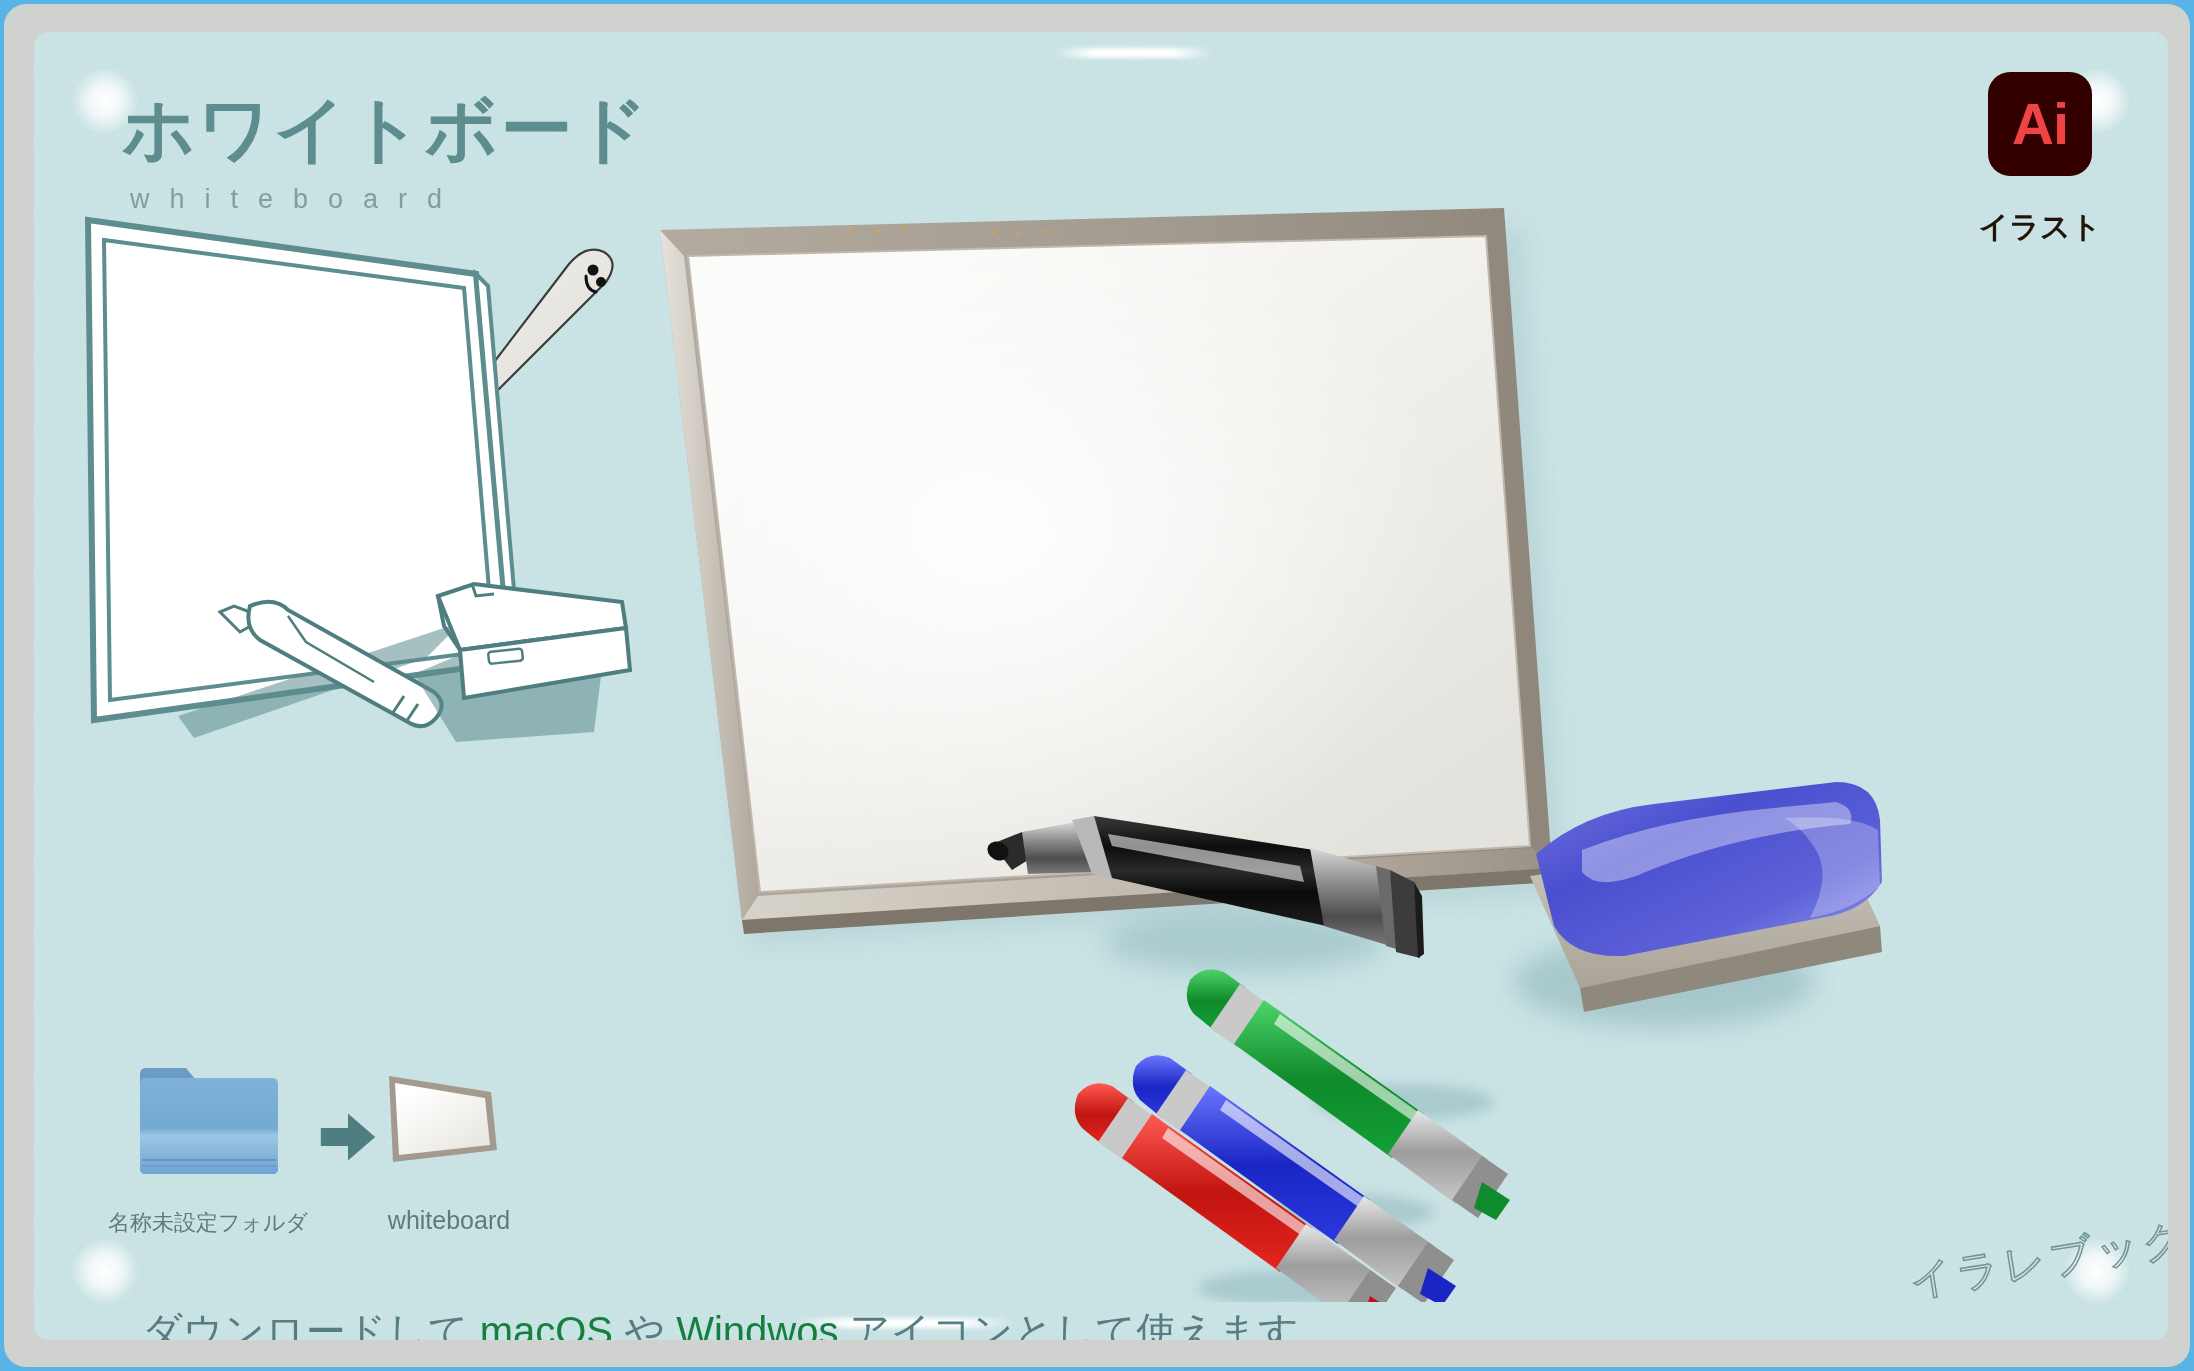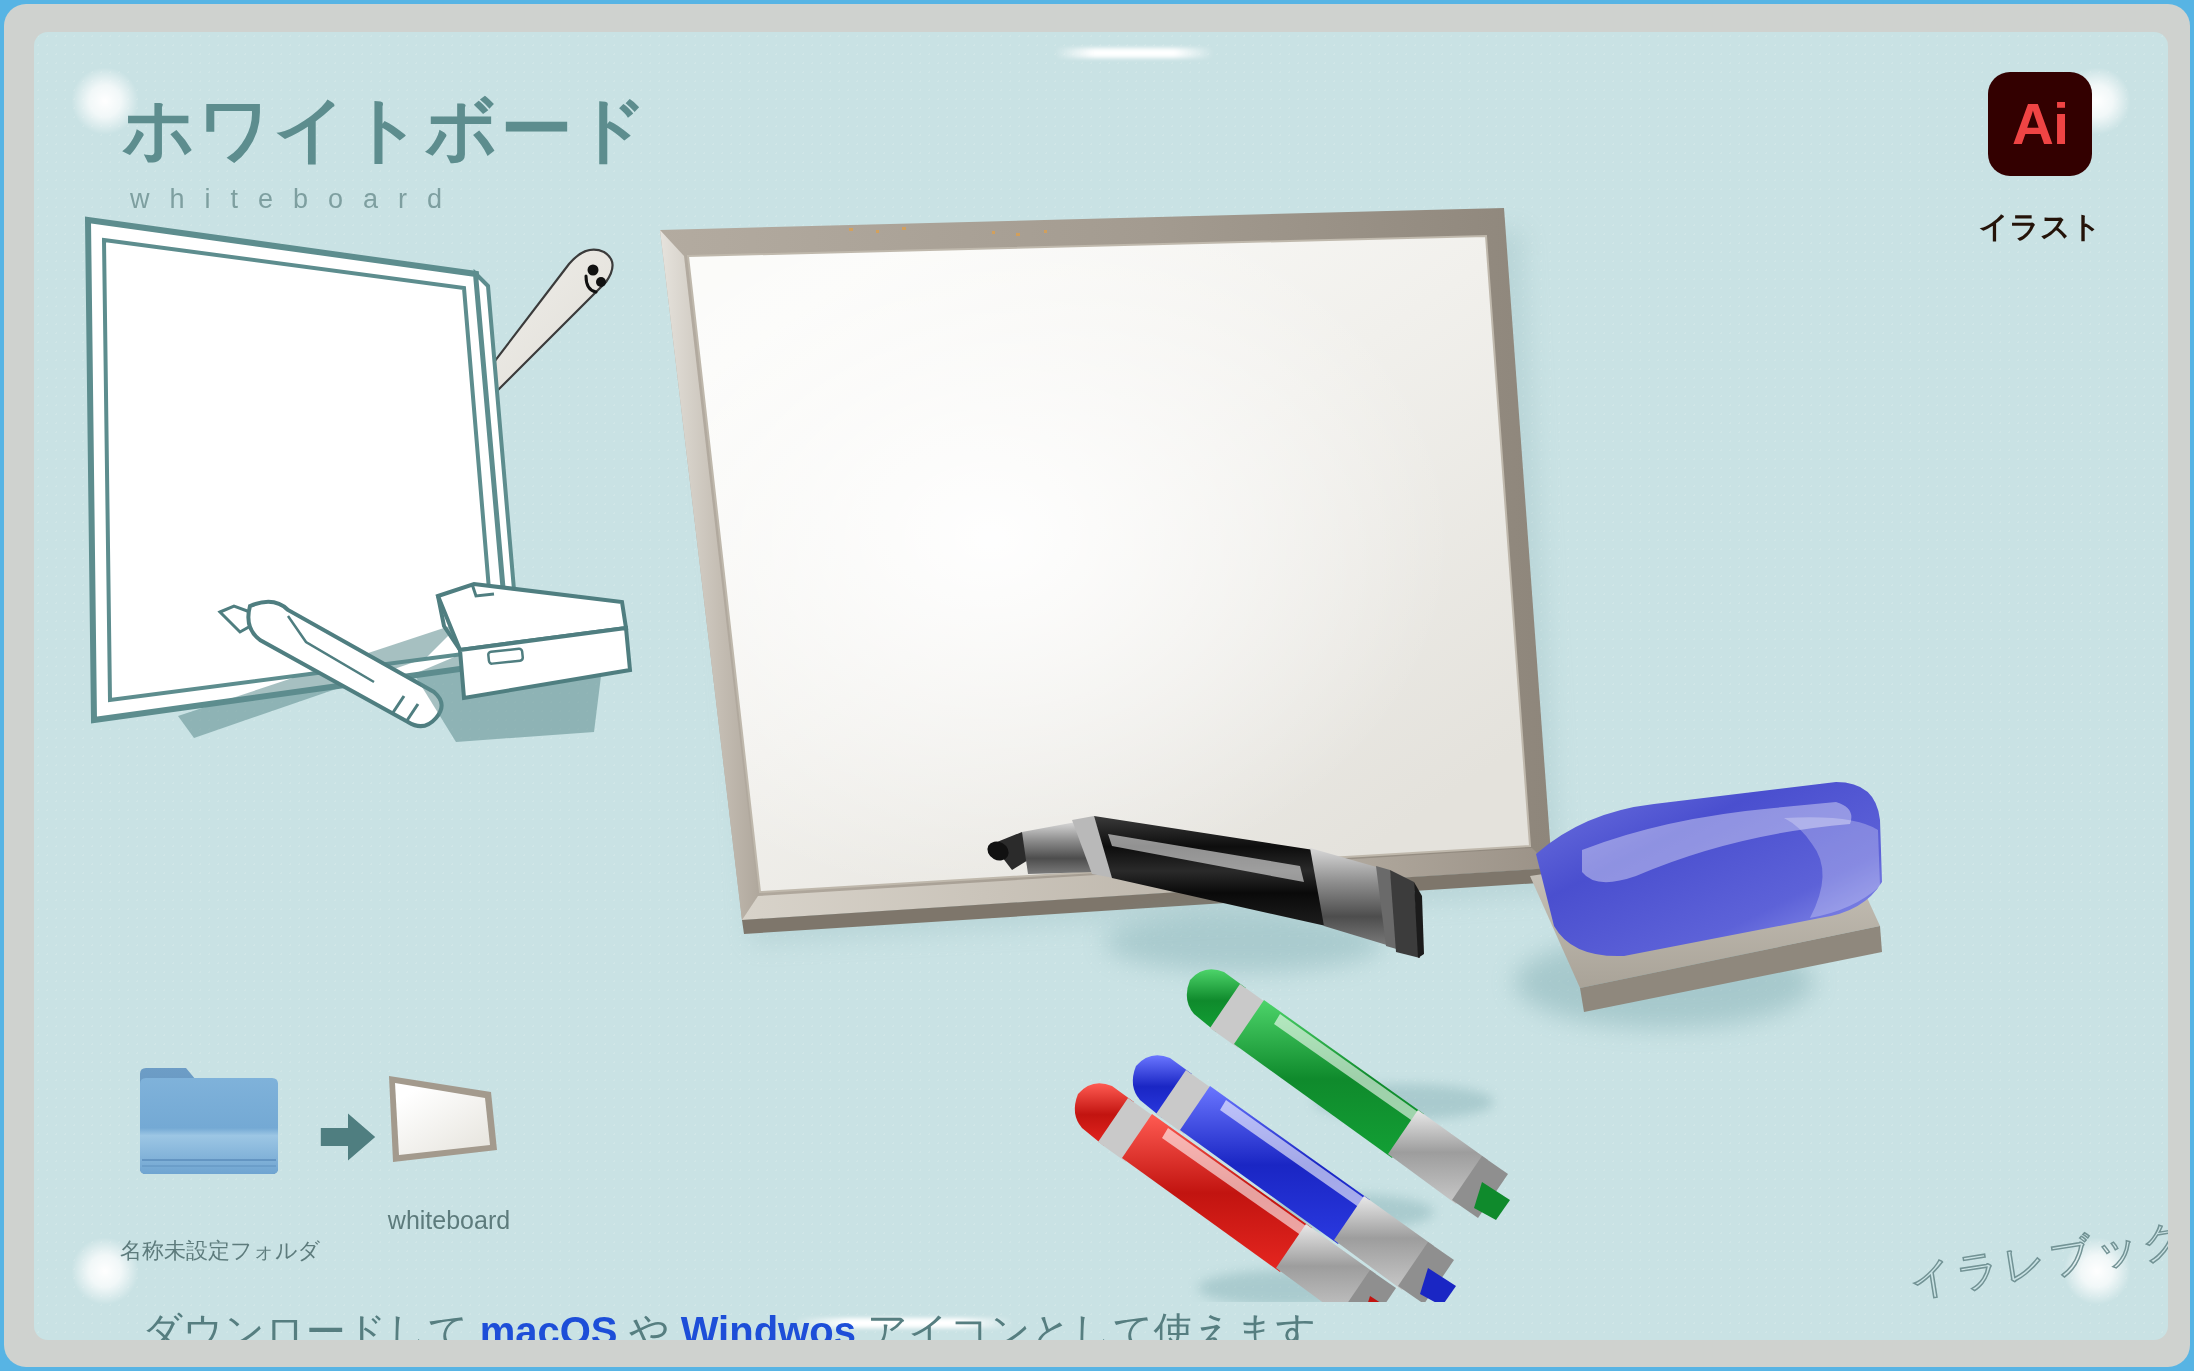--- a/index.html
+++ b/index.html
@@ -92,29 +92,29 @@
 
   
   #icon-row{ position:absolute; left:70px; top:1028px; width:520px; height:200px; }
   #folder-icon{ position:absolute; left:30px; top:0; }
   #row-arrow{ position:absolute; left:215px; top:48px; }
   #board-icon{ position:absolute; left:275px; top:4px; }
   .icon-label{
     position:absolute; text-align:center;
     font-size:22px; color:#5d7b7c; white-space:nowrap;
   }
-  #folder-label{ left:16px;   top:148px; width:190px;margin-top:28px; }
+  #folder-label{ left:4px;   top:148px; width:190px; }
   #board-label{  left:250px; top:146px; width:190px; font-size:25px;}
 
   
   #caption{
     position:absolute; left:108px; top:1272px;
     font-size:40px; color:#567e80; white-space:nowrap;
   }
-  #caption b{ color:#1d4ed8; font-weight:bold; }
+  #caption b{ color:#15803d; font-weight:normal; }
 
   
   #watermark{
     position:absolute; left:1872px; top:1222px;
     font-size:42px; color:#6e8f91; letter-spacing:4px;
     transform:rotate(-9deg); transform-origin:left top;
     -webkit-text-stroke:1.5px #6e8f91; color:transparent;
     white-space:nowrap; opacity:.95;
   }
 </style>

